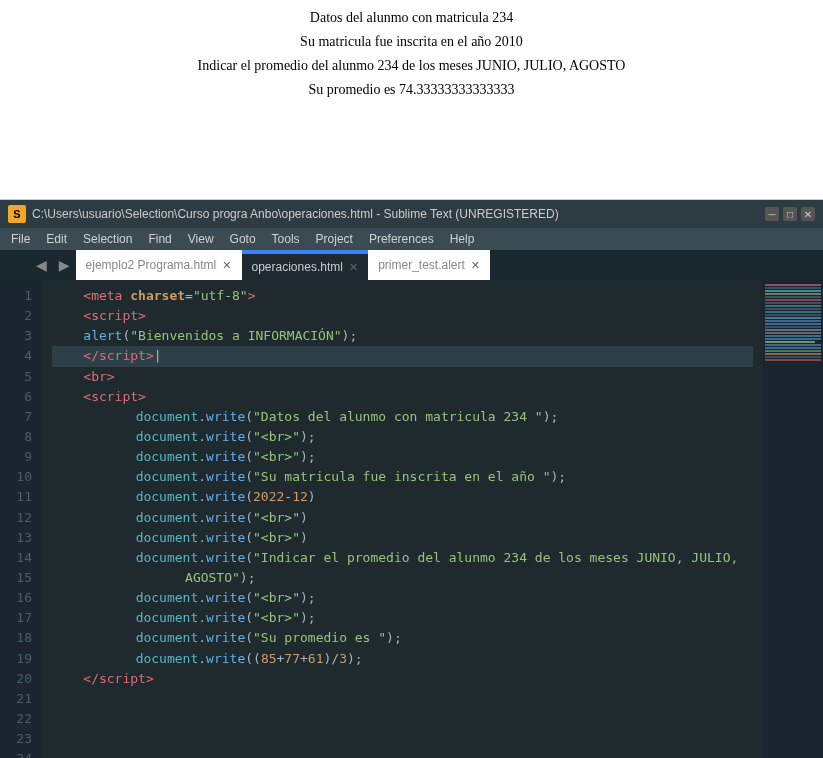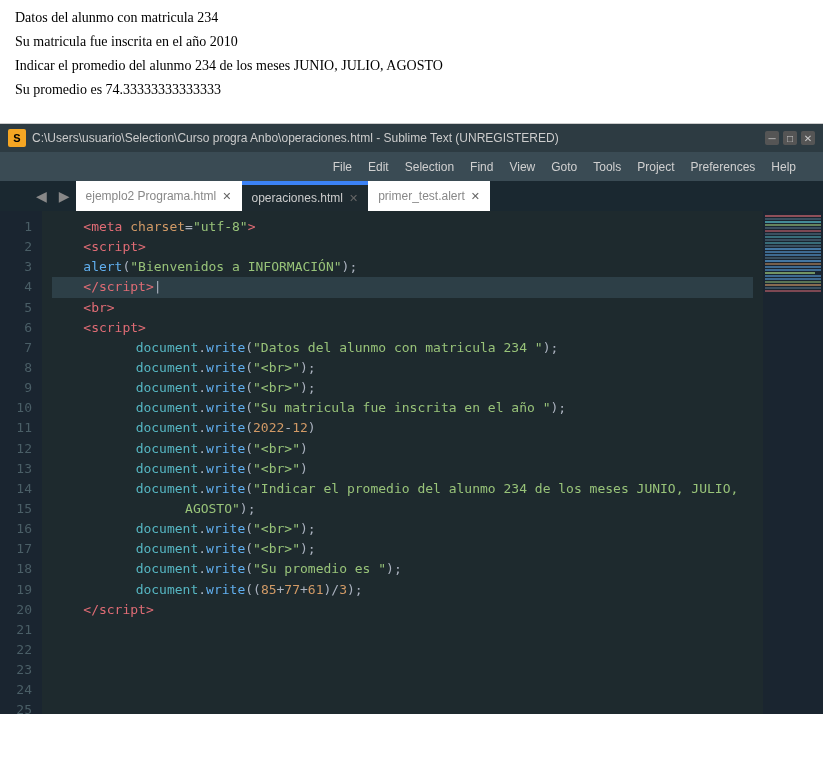--- a/index.html
+++ b/index.html
@@ -2,22 +2,23 @@
 <html><head>
   <meta charset="utf-8">
   <style>
     * { margin: 0; padding: 0; box-sizing: border-box; }
     body { font-family: Arial, sans-serif; background: #fff; width: 823px; height: 758px; overflow: hidden; }
 
     
     .browser-output {
       background: #fff;
       padding: 10px 15px;
-      height: 124px;
+      height: 200px;
       border-bottom: 1px solid #ccc;
+      text-align: center;
     }
     .browser-output p {
       font-size: 14px;
       color: #000;
       margin-bottom: 8px;
       font-family: Times New Roman, serif;
     }
 
     
     .sublime-window {
@@ -70,26 +71,25 @@
       align-items: center;
       justify-content: center;
       color: #ccc;
       font-size: 10px;
       cursor: pointer;
     }
 
     
     .menu-bar {
       background: #3a4b54;
-      height: 29px;
-      display: flex;
-      align-items: center;
-      padding: 0 20px;
+      height: 22px;
+      display: flex;
+      align-items: center;
+      padding: 0 4px;
       gap: 2px;
-      justify-content: flex-end;
     }
     .menu-item {
       color: #d0d0d0;
       font-size: 12px;
       padding: 2px 7px;
       cursor: pointer;
     }
 
     
     .tab-bar {
@@ -161,21 +161,21 @@
     }
     .code-line {
       display: block;
       white-space: pre;
     }
     .code-line.highlighted {
       background: #2d3f47;
     }
     
     .tag { color: #e06c75; }
-    .attr { color: #d19a66; }
+    .attr { color: #d19a66; font-weight: bold; }
     .string { color: #98c379; }
     .func { color: #61afef; }
     .obj { color: #56b6c2; margin-left: 21px; }
     .punct { color: #abb2bf; }
     .num { color: #d19a66; }
   </style>
 </head>
 <body>
 
 <div class="browser-output">

